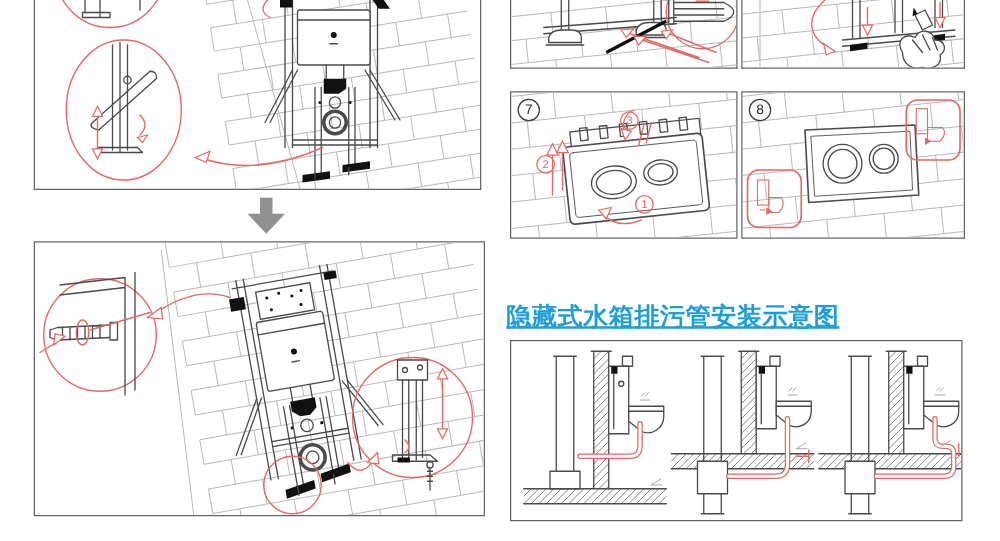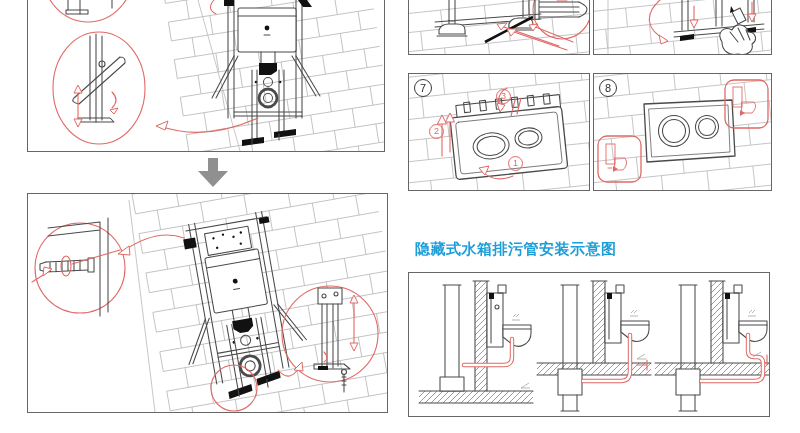--- a/index.html
+++ b/index.html
@@ -20,22 +20,22 @@
   .pi{stroke:#fff;stroke-width:2.4;fill:none;stroke-linejoin:round;stroke-linecap:round;}
   .sq{stroke:#9a9a9a;fill:none;stroke-width:.7;}
   .bln{stroke:var(--brick,#b9b9b9);stroke-width:.8;fill:none;}
   .brick line{stroke:var(--brick,#b9b9b9);stroke-width:.8;}
   .hatch line{stroke:var(--ink,#4a4a4a);stroke-width:.55;}
   
   .step-num{position:absolute;width:16px;height:16px;border:1.5px solid #3a3a3a;border-radius:50%;
     color:#2c2c2c;font-size:11px;line-height:16px;text-align:center;background:#fff;}
   .red-num{position:absolute;width:13px;height:13px;border:1.2px solid var(--red,#e06a66);border-radius:50%;
     color:var(--red,#e06a66);font-size:9px;line-height:13px;text-align:center;background:transparent;}
-  .page-title{position:absolute;left:415px;top:240px;font-size:15px;font-weight:700;
-    color:var(--blue,#1d9ed9);letter-spacing:.5px;}
+  .page-title{position:absolute;left:405px;top:240px;font-size:20px;font-weight:700;
+    color:var(--blue,#1d9ed9);letter-spacing:.5px;text-decoration:underline;}
   .flow-arrow{position:absolute;left:196px;top:158px;}
 </style>
 </head>
 <body>
 
 <div id="canvas">
 
   <div class="panel no-top" style="left:27px;top:0;width:358px;height:152px;">
     <svg width="356" height="151" viewBox="0 0 356 151">
       <g transform="rotate(-9 235 76)">

